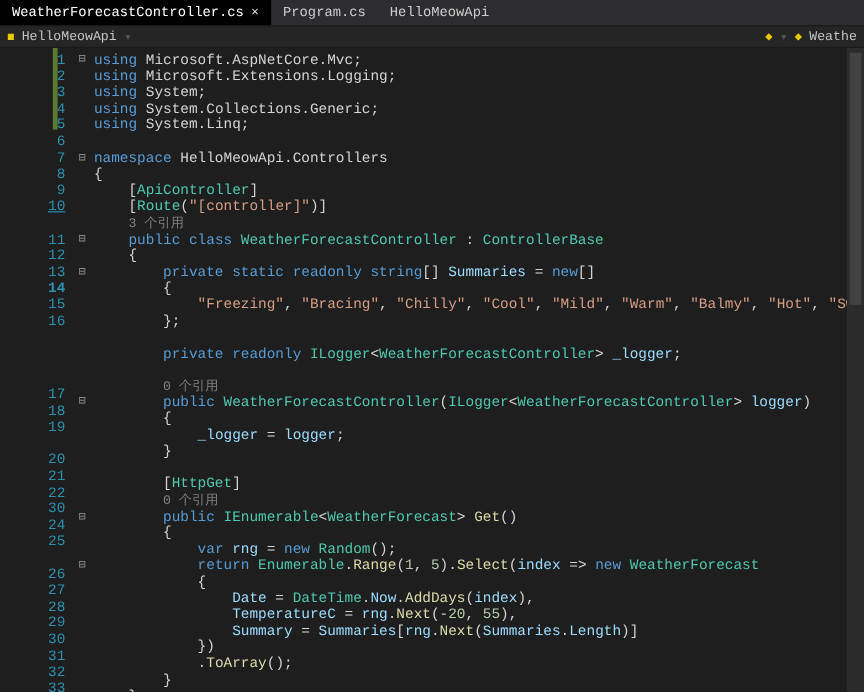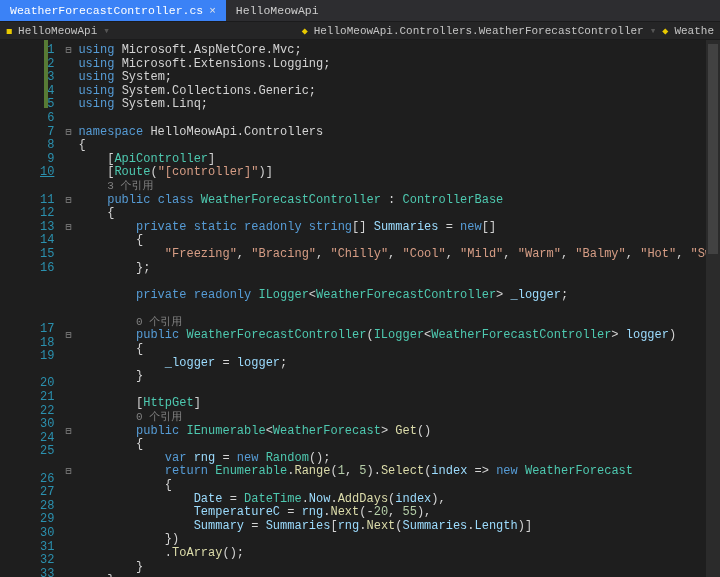--- a/index.html
+++ b/index.html
@@ -1,19 +1,19 @@
 <!DOCTYPE html>
 <html><head>
 <meta charset="utf-8">
 <style>
   * { margin: 0; padding: 0; box-sizing: border-box; }
   html, body { width: 720px; height: 577px; overflow: hidden; background: #1e1e1e; font-family: Consolas, "Courier New", monospace; font-size: 12px; color: #d4d4d4; }
   .tabs { display: flex; align-items: stretch; height: 22px; background: #2d2d30; border-bottom: 1px solid #1b1b1c; }
   .tab { display: flex; align-items: center; padding: 0 10px; font-size: 11.5px; color: #cccccc; cursor: pointer; }
-  .tab.active { background: #3b82f6; color: #fff; }
+  .tab.active { background: #000000; color: #fff; }
   .tab .close { margin-left: 6px; font-size: 11px; color: #e8e8e8; }
   .breadcrumb { display: flex; align-items: center; height: 18px; background: #252526; border-bottom: 1px solid #1b1b1c; font-size: 11px; padding: 0 6px; gap: 6px; color: #c5c5c5; }
   .bc-icon { color: #e8c900; font-size: 10px; }
   .bc-sep { color: #555; }
   .bc-right { margin-left: auto; display: flex; align-items: center; gap: 6px; color: #c5c5c5; }
   .editor { display: flex; height: calc(577px - 40px); }
   .gutter { flex: 0 0 44px; background: #1e1e1e; text-align: right; padding-right: 6px; padding-top: 4px; color: #2b91af; font-size: 12px; line-height: 13.6px; }
   .glyph-margin { flex: 0 0 16px; background: #1e1e1e; padding-top: 4px; line-height: 13.6px; font-size: 10px; text-align: center; color: #888; }
   .glyph-margin .fold { color: #888; cursor: pointer; }
   .code-scroll { flex: 1 1 auto; overflow: auto; padding-top: 4px; }
@@ -34,31 +34,33 @@
 </style>
 </head>
 <body>
 
 <div class="tabs" id="tab-bar">
     <div class="tab active">
       <span>WeatherForecastController.cs</span>
       <span class="close">×</span>
     </div>
     <div class="tab">
+      <span>Program.cs</span>
+    </div>
+    <div class="tab">
       <span>HelloMeowApi</span>
     </div>
   </div>
 
 <div class="breadcrumb">
   <span class="bc-icon">◼</span>
   <span>HelloMeowApi</span>
   <span class="bc-sep">▾</span>
   <div class="bc-right">
     <span class="bc-icon" style="color:#e8c900">◆</span>
-    <span>HelloMeowApi.Controllers.WeatherForecastController</span>
     <span class="bc-sep">▾</span>
     <span class="bc-icon" style="color:#e8c900">◆</span>
     <span>Weathe</span>
   </div>
 </div>
 
 <div class="editor">
   <div class="gutter" id="gutter">
       <div style="height: 13.6px;">1</div>
       <div style="height: 13.6px;">2</div>
@@ -67,21 +69,21 @@
       <div style="height: 13.6px;">5</div>
       <div style="height: 13.6px;">6</div>
       <div style="height: 13.6px;">7</div>
       <div style="height: 13.6px;">8</div>
       <div style="height: 13.6px;">9</div>
       <div style="height: 13.6px; text-decoration: underline;">10</div>
       <div style="height: 13.6px;"></div>
       <div style="height: 13.6px;">11</div>
       <div style="height: 13.6px; margin-left: 34px;">12</div>
       <div style="height: 13.6px;">13</div>
-      <div style="height: 13.6px;">14</div>
+      <div style="height: 13.6px; font-weight: bold;">14</div>
       <div style="height: 13.6px;">15</div>
       <div style="height: 13.6px;">16</div>
       <div style="height: 13.6px; margin-top: 48px;">17</div>
       <div style="height: 13.6px;">18</div>
       <div style="height: 13.6px;">19</div>
       <div style="height: 13.6px;"></div>
       <div style="height: 13.6px;">20</div>
       <div style="height: 13.6px;">21</div>
       <div style="height: 13.6px;">22</div>
       <div style="height: 13.6px;">30</div>

